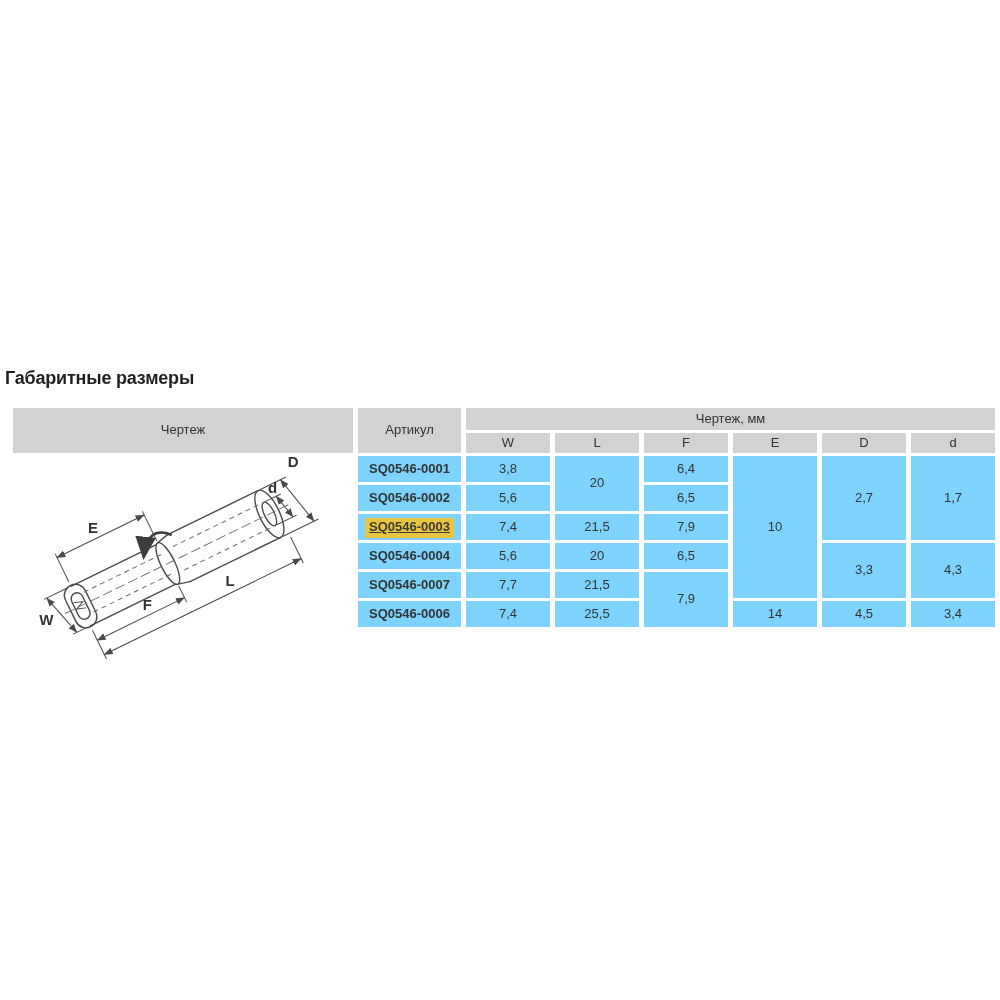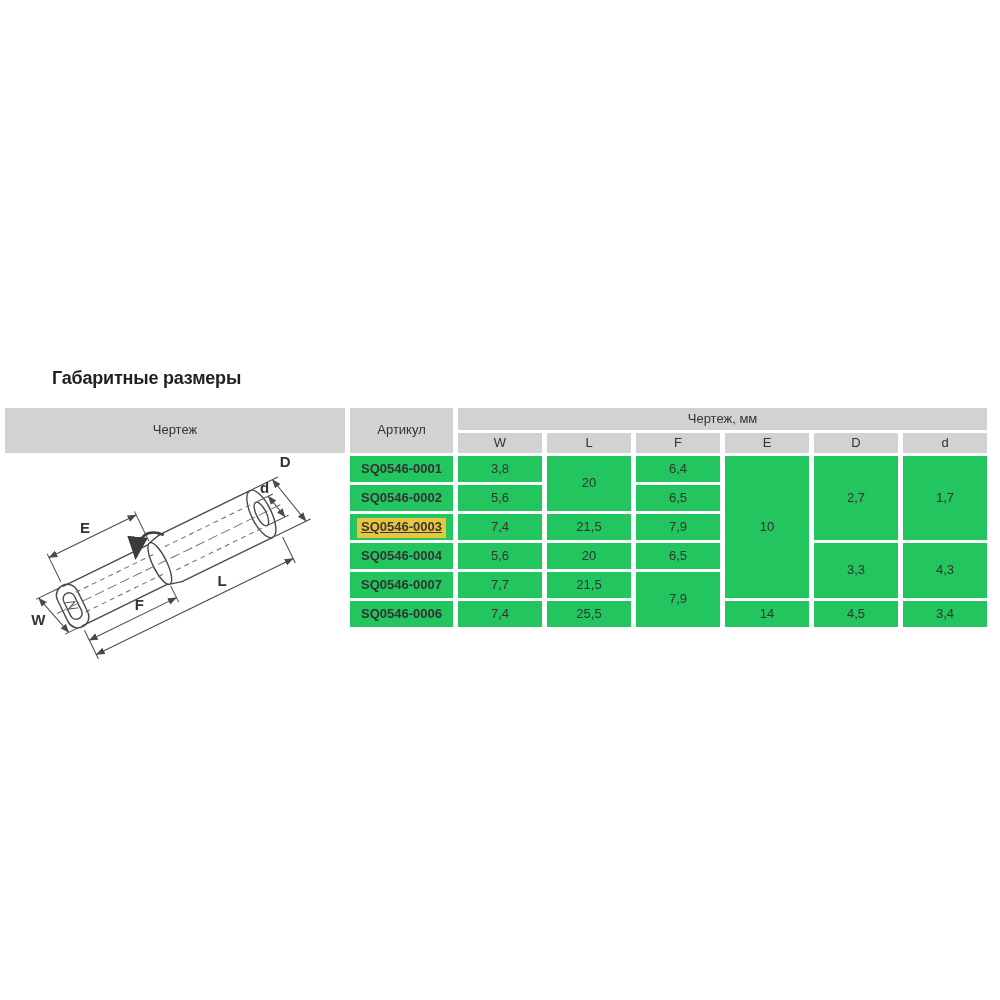--- a/index.html
+++ b/index.html
@@ -2,35 +2,35 @@
 <html><head>
 <meta charset="utf-8">
 <style>
   html,body{margin:0;padding:0;}
   body{
     width:1000px;height:1000px;background:#ffffff;position:relative;overflow:hidden;
     font-family:"Liberation Sans","DejaVu Sans",sans-serif;color:#333;
   }
   .page-title{
     position:absolute;left:5px;top:368px;
-    font-size:18px;font-weight:700;color:#1f1f1f;letter-spacing:-0.2px;margin-left:47px;
+    font-size:18px;font-weight:700;color:#1f1f1f;letter-spacing:-0.2px;
   }
   table.dim-table{
-    position:absolute;left:0;top:405px;width:992px;
+    position:absolute;left:8px;top:405px;width:992px;
     border-collapse:separate;border-spacing:5px 3px;table-layout:fixed;
     background:transparent;
   }
   .dim-table th,.dim-table td{
     padding:0;text-align:center;vertical-align:middle;
     font-size:13px;line-height:1.1;color:#333;
   }
   .dim-table th{background:#d2d2d2;font-weight:400;}
   tr.h1 th{height:22px;}
   tr.h2 th{height:20px;}
-  .dim-table td{background:#22c55e;height:26px;}
+  .dim-table td{background:#7dd3fc;height:26px;}
   td.draw{background:transparent;position:relative;}
   td.art{font-weight:600;}
   .hl{
     background:#e9c53f;text-decoration:underline;padding:1px 4px 4px 4px;
     color:#3a3a3a;
   }
   svg.terminal{position:absolute;top:-6px;left:2px;overflow:visible;}
   .bodyln{stroke:#4a4a4a;stroke-width:1.4;fill:none;stroke-linecap:round;stroke-linejoin:round;}
   .hidln{stroke:#6a6a6a;stroke-width:1;fill:none;stroke-dasharray:5 4;}
   .ctr{stroke:#6a6a6a;stroke-width:0.9;fill:none;stroke-dasharray:10 4;}

